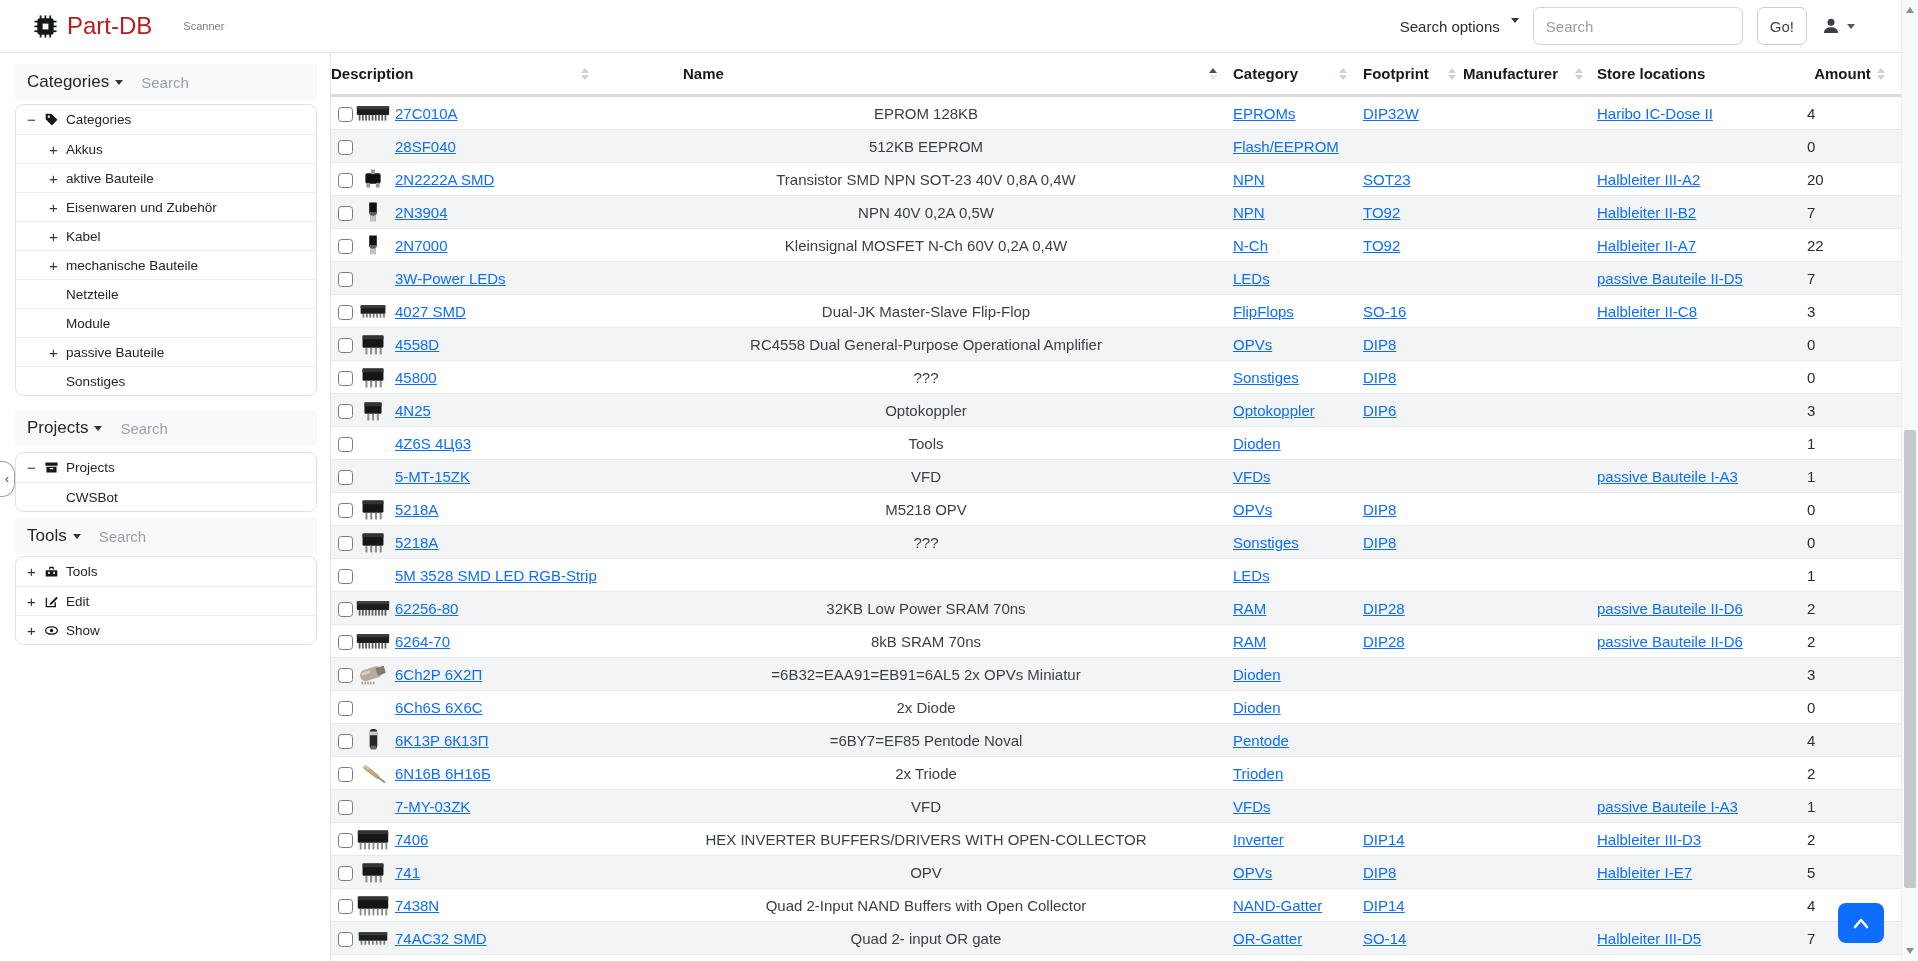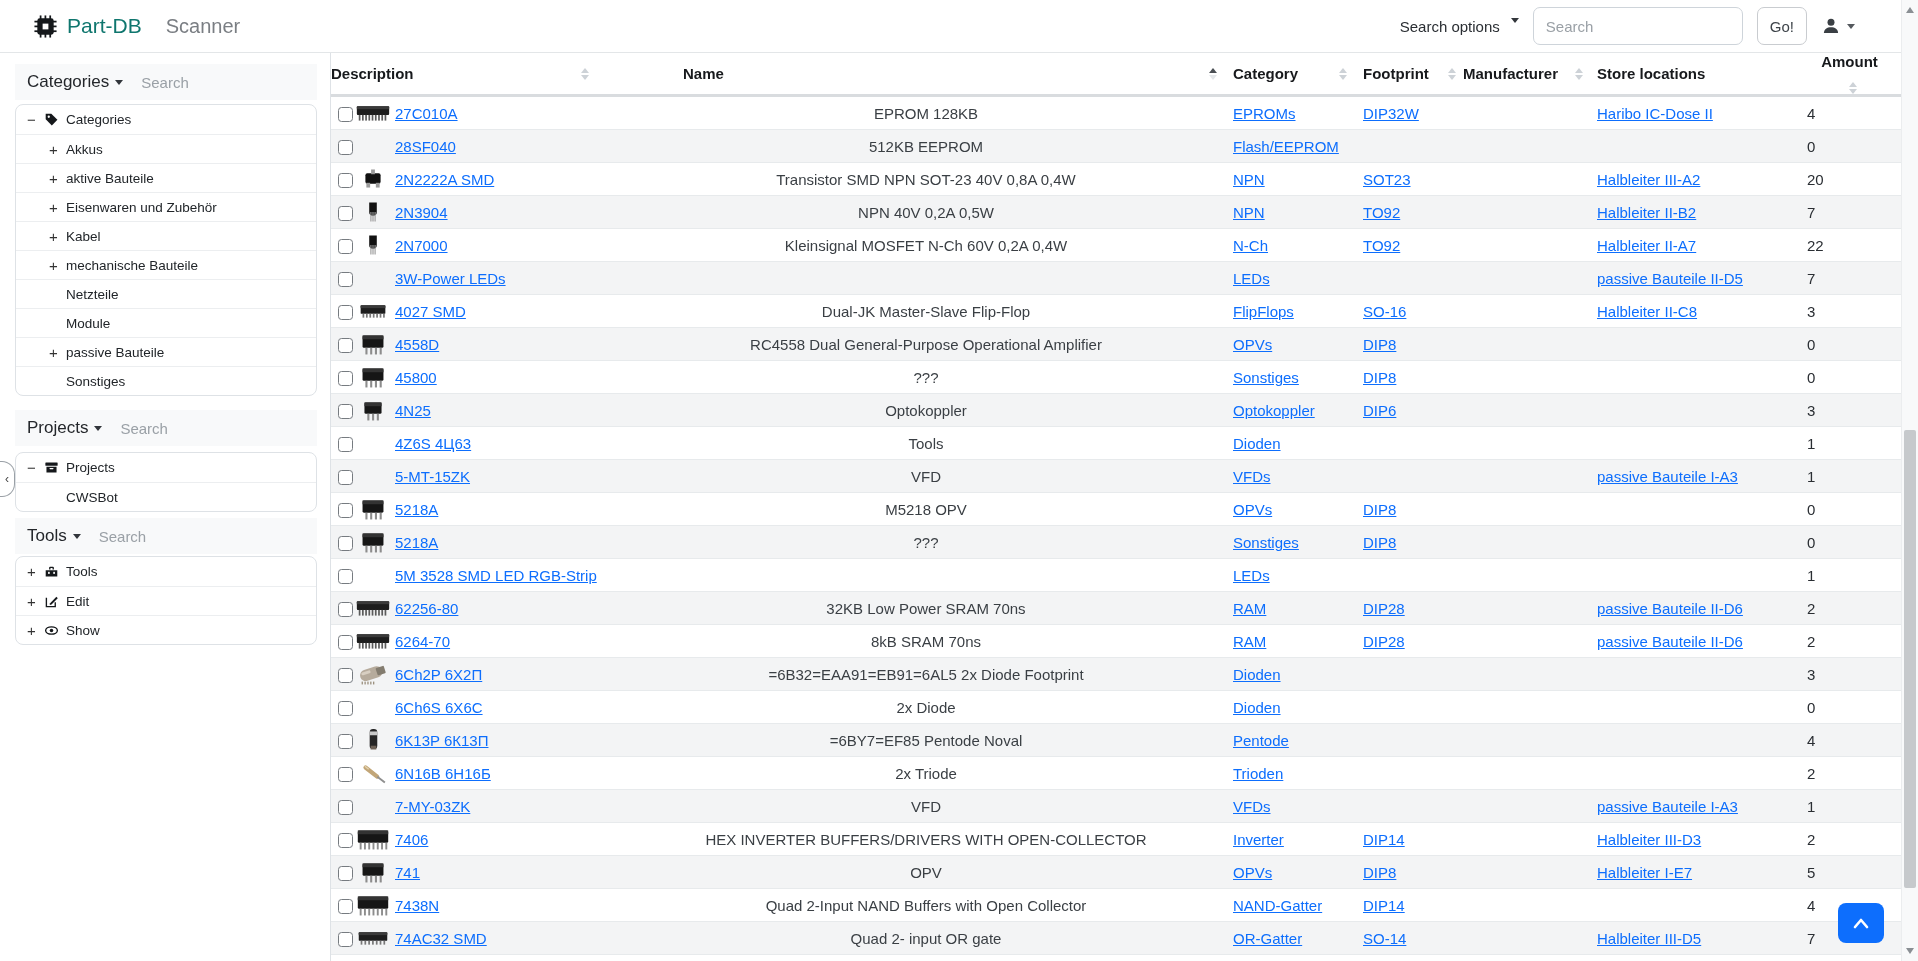--- a/index.html
+++ b/index.html
@@ -4,22 +4,22 @@
 <style>
   html,body{margin:0;padding:0;background:#fff;}
   *{box-sizing:border-box;}
   body{font-family:"Liberation Sans","DejaVu Sans",sans-serif;color:#212529;}
   #app{position:relative;width:1918px;height:961px;background:#fff;overflow:hidden;}
 
   
   .navbar{position:absolute;left:0;top:0;width:1901px;height:53px;background:#fff;
           border-bottom:1px solid #e3e6e8;display:flex;align-items:center;padding:0 24px 0 33px;}
   .brand{display:flex;align-items:center;gap:9px;}
-  .brand-title{font-size:21px;color:#0f766e;}
-  .nav-link{margin-left:24px;font-size:20px;color:#7a7e83;}
+  .brand-title{font-size:24px;color:#b91c1c;}
+  .nav-link{margin-left:31px;font-size:11px;color:#7a7e83;}
   .nav-right{margin-left:auto;display:flex;align-items:center;gap:14px;}
   .search-options{font-size:15px;color:#2a2e33;display:flex;align-items:flex-start;gap:11px;}
   .caret{width:0;height:0;border-left:4.5px solid transparent;border-right:4.5px solid transparent;border-top:5px solid #32363b;display:inline-block;}
   .top-search{width:210px;height:38px;border:1px solid #ced4da;border-radius:7px;padding:0 12px;font-size:15px;color:#212529;outline:none;font-family:inherit;}
   .top-search::placeholder{color:#9aa0a6;}
   .go-btn{height:38px;padding:0 12px;border:1px solid #c9ccd0;border-radius:7px;background:#fff;
           font-size:15px;color:#3e444a;font-family:inherit;}
   .user-menu{display:flex;align-items:center;gap:6px;margin-right:22px;}
   .user-menu .caret{border-top-color:#55595e;}
 
@@ -47,21 +47,21 @@
   .th{display:flex;align-items:center;height:100%;}
   .th-name{padding-left:64px;}
   .sort{display:inline-flex;flex-direction:column;gap:2px;margin-left:auto;}
   .sort i{width:0;height:0;border-left:4.5px solid transparent;border-right:4.5px solid transparent;display:block;}
   .sort .up{border-bottom:5.5px solid #cdd2d7;}
   .sort .dn{border-top:5.5px solid #cdd2d7;}
   .sort.asc .up{border-bottom-color:#4a4f54;}
   .sort.asc .dn{border-top-color:#e4e7ea;}
   .m-name{margin-right:16px;} .m-desc{margin-right:30px;} .m-cat{margin-right:16px;}
   .m-fp{margin-right:7px;} .m-mfr{margin-right:14px;} .m-amt{margin:0 0 0 6px;}
-  .th-amt{justify-content:space-between;padding-right:8px;flex-direction:column;}
+  .th-amt{justify-content:center;padding-right:8px;}
 
   .trow{display:grid;grid-template-columns:22px 40px 226px 614px 130px 100px 134px 208px 97px;height:33px;
         border-bottom:1px solid #e7eaec;align-items:center;background:#fff;}
   .trow.stripe{background:#f3f4f5;}
   .cell{overflow:hidden;white-space:nowrap;font-size:15px;}
   .c-check{padding-left:7px;}
   .cbx{display:inline-block;width:15px;height:15px;border:1.6px solid #767b80;border-radius:3.5px;background:#fff;vertical-align:middle;}
   .c-thumb{display:flex;align-items:center;justify-content:center;}
   .thumb{width:38px;height:26px;display:block;}
   .lnk{color:#0d6efd;text-decoration:underline;cursor:pointer;}
@@ -704,21 +704,21 @@
   </div>
 
   <div class="trow stripe">
     <div class="cell c-check"><span class="cbx"></span></div>
     <div class="cell c-thumb">
             <svg class="thumb" viewBox="0 0 40 26">
               <use href="#t-tube-lying"></use>
             </svg>
           </div>
     <div class="cell c-name"><a class="lnk">6Ch2P 6Х2П</a></div>
-    <div class="cell c-desc">=6B32=EAA91=EB91=6AL5 2x Diode Footprint</div>
+    <div class="cell c-desc">=6B32=EAA91=EB91=6AL5 2x OPVs Miniatur</div>
     <div class="cell"><a class="lnk">Dioden</a></div>
     <div class="cell"><a class="lnk"></a></div>
     <div class="cell"></div>
     <div class="cell"><a class="lnk"></a></div>
     <div class="cell c-amt">3</div>
   </div>
 
   <div class="trow">
     <div class="cell c-check"><span class="cbx"></span></div>
     <div class="cell c-thumb"></div>

